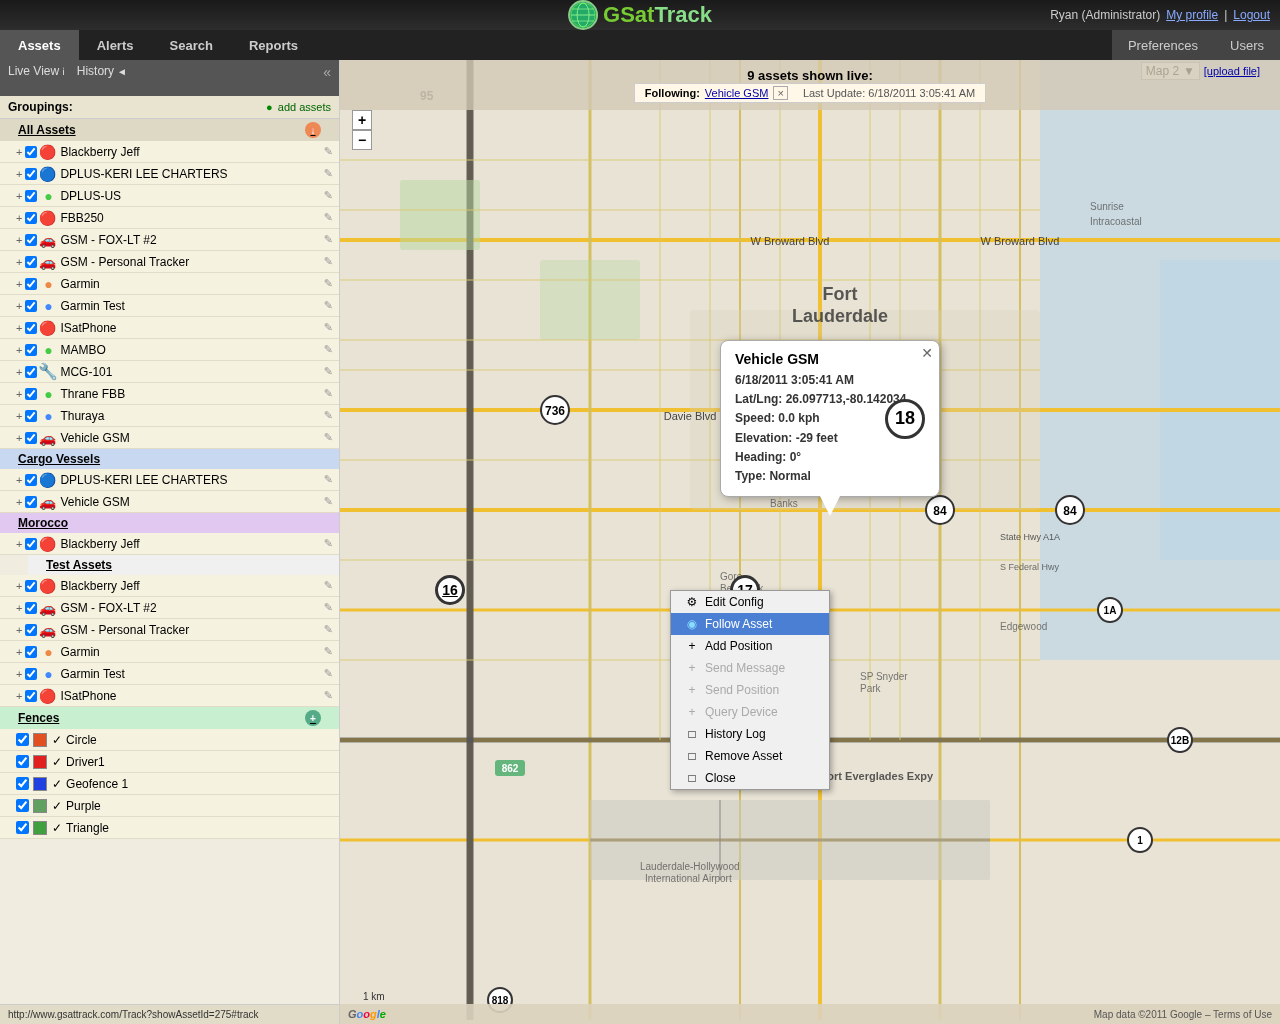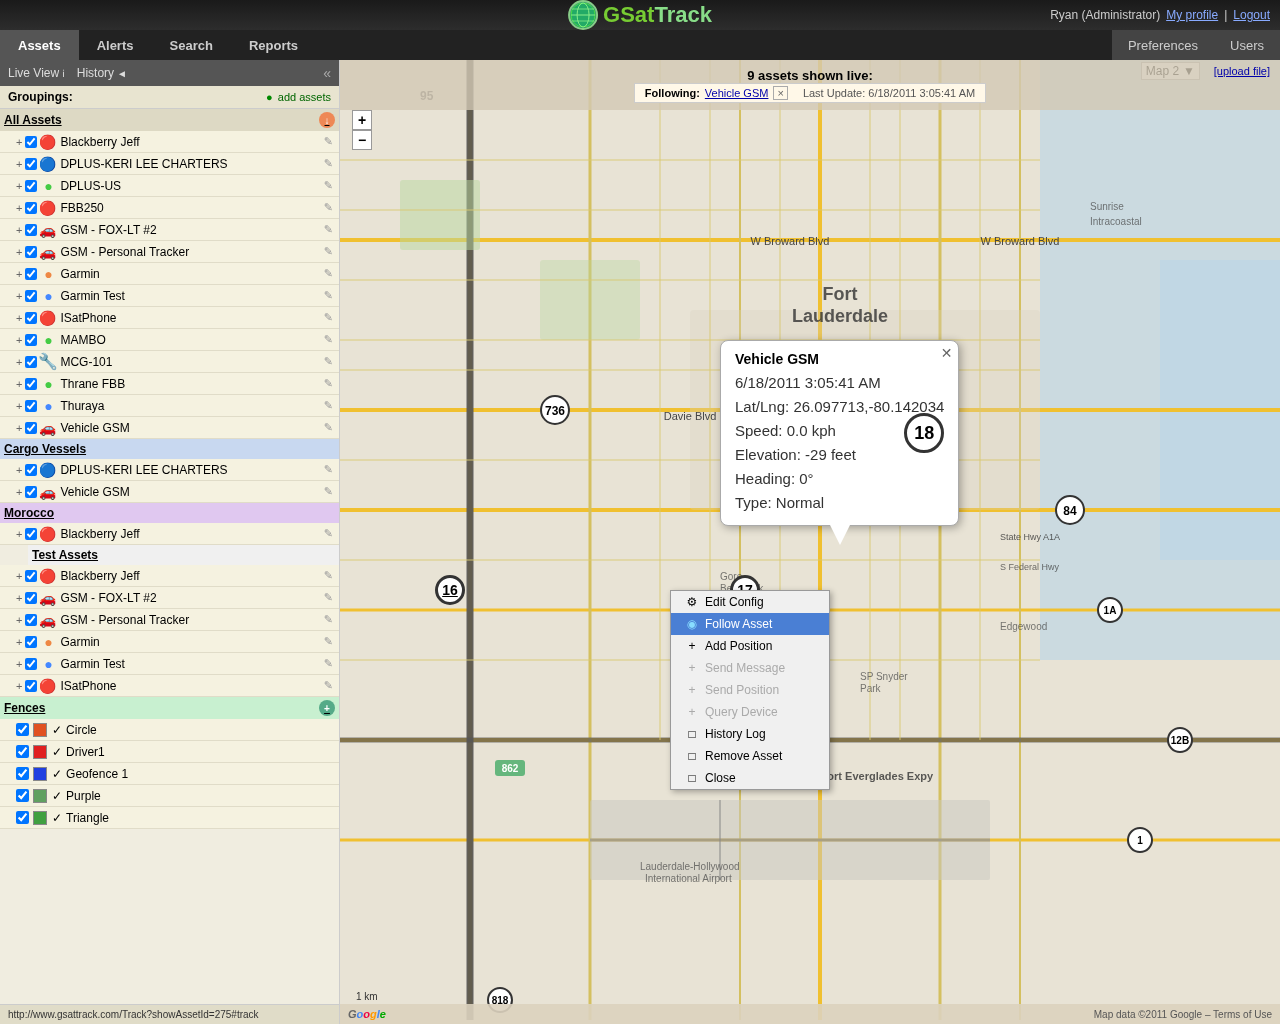--- a/index.html
+++ b/index.html
@@ -86,24 +86,24 @@
       display: flex;
       flex-direction: column;
       overflow: hidden;
       border-right: 1px solid #ccc;
       flex-shrink: 0;
     }
 
     #sidebar-top-bar {
       background: #555;
       display: flex;
-      align-items: center;
+      align-items: flex-start;
       padding: 4px 8px;
       gap: 12px;
-      height: 26px;
+      height: 36px;
     }
     .view-btn {
       color: #ddd;
       font-size: 12px;
       cursor: pointer;
       display: flex;
       align-items: center;
       gap: 3px;
     }
     .collapse-btn {
@@ -123,21 +123,21 @@
       align-items: center;
       padding: 4px 8px;
       background: #e8e4d0;
       border-bottom: 1px solid #ccc;
     }
     .groupings-label { font-weight: bold; font-size: 12px; }
     .add-group-link { margin-left: auto; color: #060; font-size: 11px; text-decoration: none; }
     .add-group-icon { color: #080; margin-right: 2px; }
 
     .group-header {
-      padding: 3px 4px;
+      padding: 3px 18px;
       font-weight: bold;
       font-size: 12px;
       text-decoration: underline;
       color: #000;
       display: flex;
       align-items: center;
       justify-content: space-between;
       background: #ddd9c4;
     }
     .group-header.cargo { background: #c8d8f0; }
@@ -252,21 +252,21 @@
     }
     .popup-close {
       position: absolute;
       top: 4px;
       right: 6px;
       cursor: pointer;
       color: #666;
       font-size: 14px;
     }
     .popup-title { font-weight: bold; font-size: 14px; margin-bottom: 4px; }
-    .popup-detail { font-size: 15px; color: #333; line-height: 1.6; }
+    .popup-detail { font-size: 12px; color: #333; line-height: 1.6; font-weight: bold; }
     .popup-badge {
       position: absolute;
       right: 14px;
       top: 50%;
       transform: translateY(-50%);
       width: 40px;
       height: 40px;
       background: #fff;
       border: 3px solid #333;
       border-radius: 50%;
@@ -345,21 +345,21 @@
       align-items: center;
       padding: 0 8px;
       font-size: 10px;
       color: #333;
       z-index: 10;
     }
     .map-copyright { margin-left: auto; color: #555; font-size: 10px; }
     .map-scale {
       position: absolute;
       bottom: 22px;
-      left: 16px;
+      left: 23px;
       font-size: 10px;
       color: #333;
       z-index: 10;
     }
 
     
     #map-content {
       width: 100%;
       height: 100%;
       background: #e8e3d5;
@@ -798,21 +798,21 @@
       <div style="position:absolute;top:0;left:0;right:0;height:50px;background:rgba(210,200,180,0.8);z-index:20;display:flex;align-items:center;padding:4px 8px;">
         <div style="flex:1; display:flex; align-items:center; justify-content:center; flex-direction:column;">
           <div style="font-size:13px; font-weight:bold;">9 assets shown live:</div>
           <div style="font-size:11px; background:#fff8e8; border:1px solid #ccc; padding:2px 10px; display:flex; align-items:center; gap:5px;">
             <span style="font-weight:bold;">Following:</span>
             <a href="#" style="color:#00a;text-decoration:underline;">Vehicle GSM</a>
             <span style="cursor:pointer;color:#666;font-size:11px;border:1px solid #aaa;padding:0 3px;">×</span>
             <span style="color:#555;margin-left:10px;">Last Update: 6/18/2011 3:05:41 AM</span>
           </div>
         </div>
-        <div style="position:absolute;right:10px;top:5px;display:flex;align-items:center;gap:4px;">
+        <div style="position:absolute;right:20px;top:5px;display:flex;align-items:center;gap:4px;">
           <a href="#" style="color:#00a;font-size:11px;">[upload file]</a>
         </div>
       </div>
 
       <div id="map-selector">
         <span>Map 2</span>
         <span>▼</span>
       </div>
 
       <div class="map-zoom">

